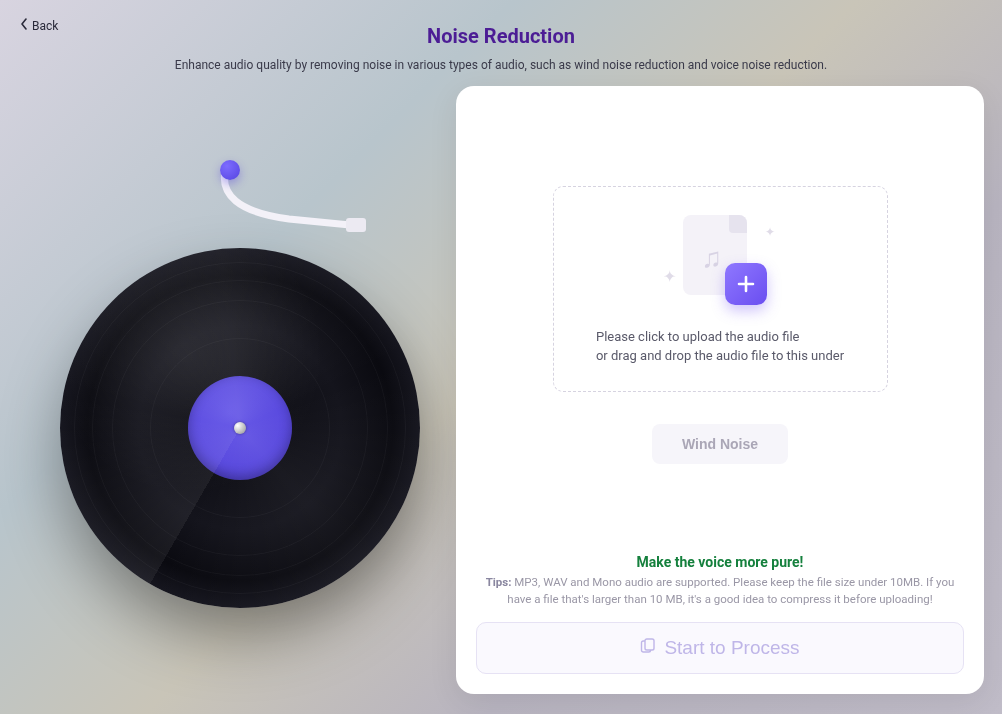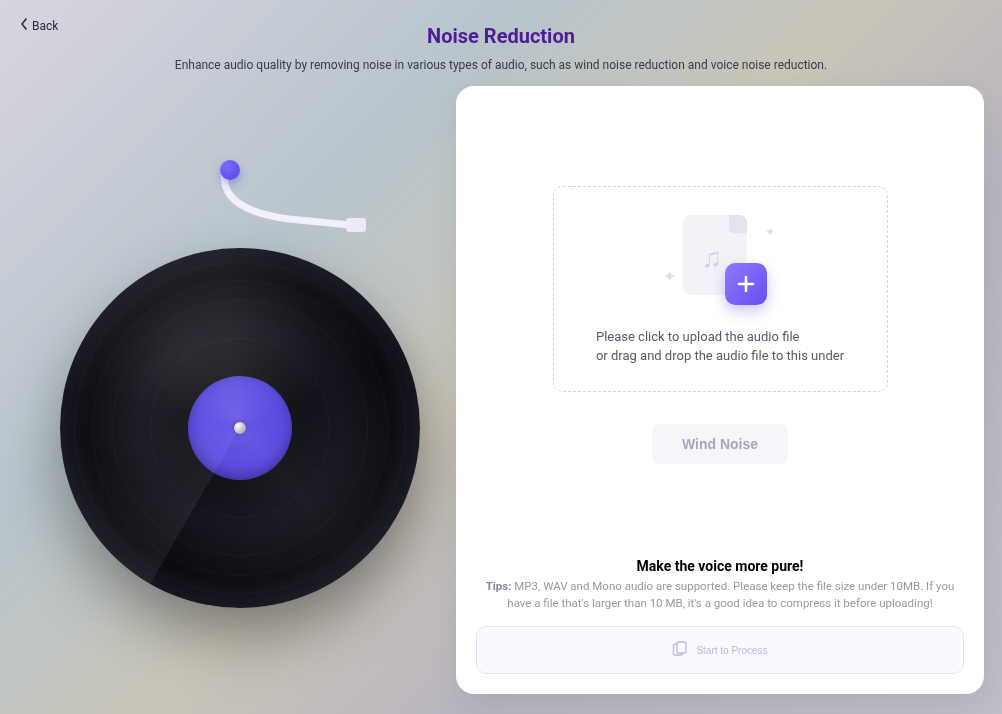--- a/index.html
+++ b/index.html
@@ -206,38 +206,38 @@
     cursor: pointer;
   }
   .tip-block {
     margin-top: auto;
     text-align: center;
     padding: 0 6px 14px;
   }
   .tip-heading {
     font-size: 14px;
     font-weight: 700;
-    color: #000000;
+    color: #15803d;
     margin-bottom: 4px;
   }
   .tip-text {
     font-size: 11.5px;
     color: #9a97a6;
     line-height: 1.5;
   }
   .tip-text b { color: #8a87a0; font-weight: 700; }
   .process-btn {
     width: 488px;
     margin: 0 auto;
     padding: 14px 0;
     border: 1px solid #e6e2f4;
     border-radius: 10px;
     background: #faf9fe;
     color: #bfb6e8;
-    font-size: 10px;
+    font-size: 19px;
     font-weight: 500;
     cursor: pointer;
     display: flex;
     align-items: center;
     justify-content: center;
     gap: 8px;
   }
   .process-btn svg { width: 16px; height: 16px; }
 </style>
 </head>

